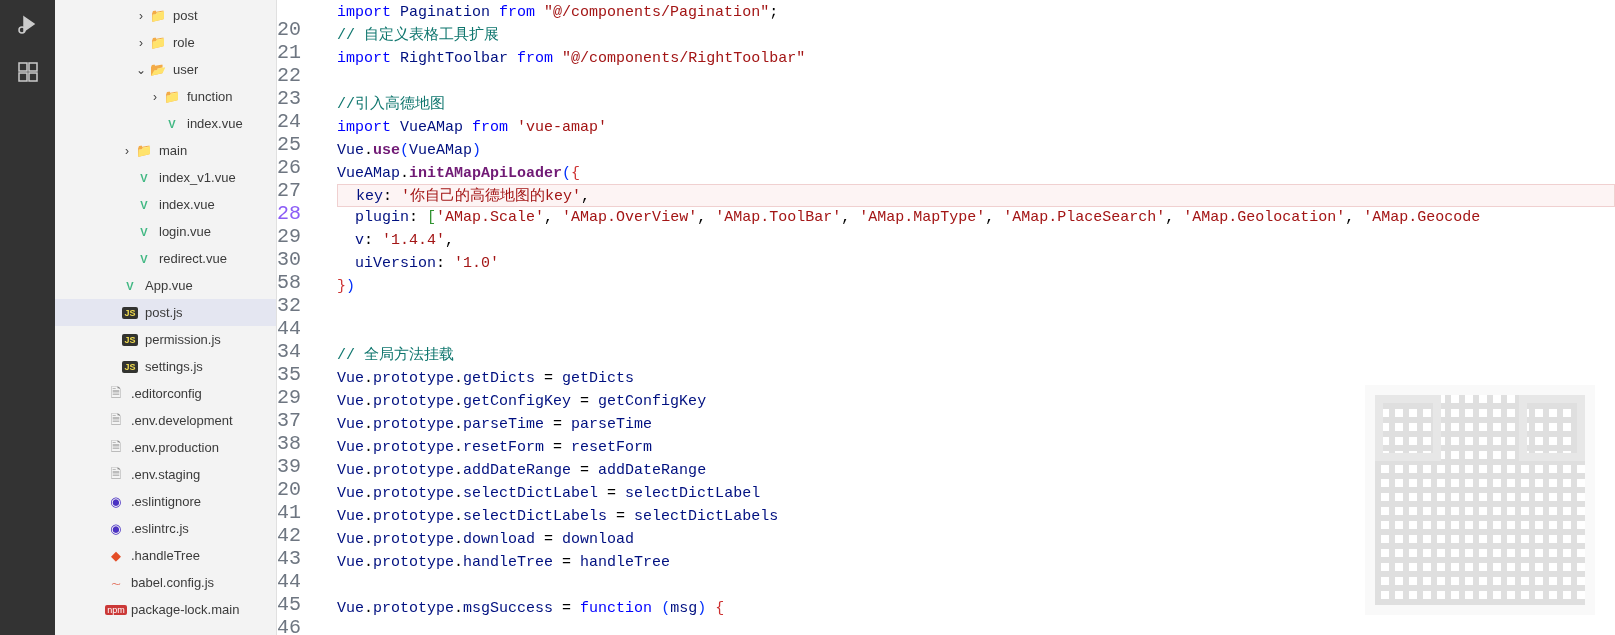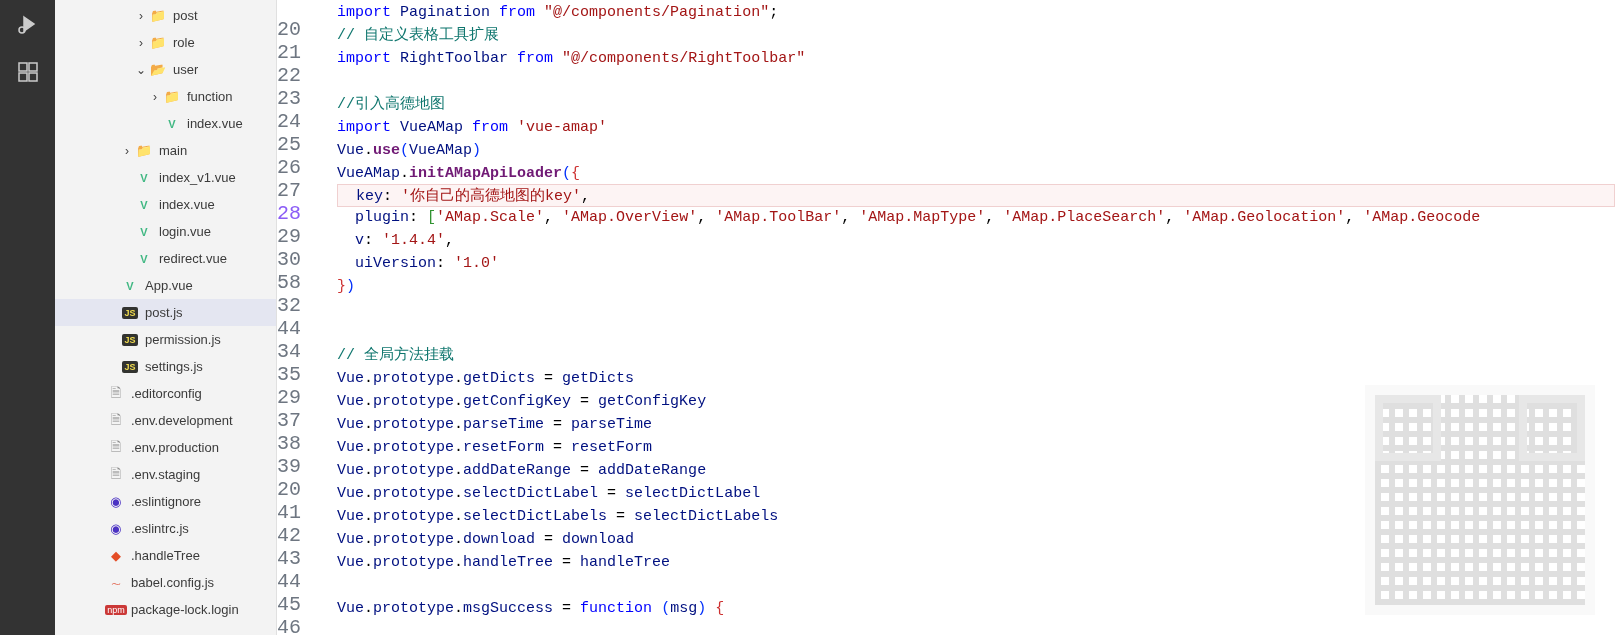--- a/index.html
+++ b/index.html
@@ -300,21 +300,21 @@
       <span class="tree-chevron"></span>
       <span class="tree-icon icon-yml">⁓</span>
       <span class="tree-label">babel.config.js</span>
     </div>
     <div class="tree-row">
       <span class="tree-indent" style="width:36px"></span>
       <span class="tree-chevron"></span>
       <span class="tree-icon">
         <span class="icon-npm">npm</span>
       </span>
-      <span class="tree-label">package-lock.login</span>
+      <span class="tree-label">package-lock.main</span>
     </div>
   </div>
 
 <div class="editor">
   <div class="gutter" id="gutter">
       <div class="ln">20</div>
       <div class="ln">21</div>
       <div class="ln">22</div>
       <div class="ln">23</div>
       <div class="ln">24</div>

